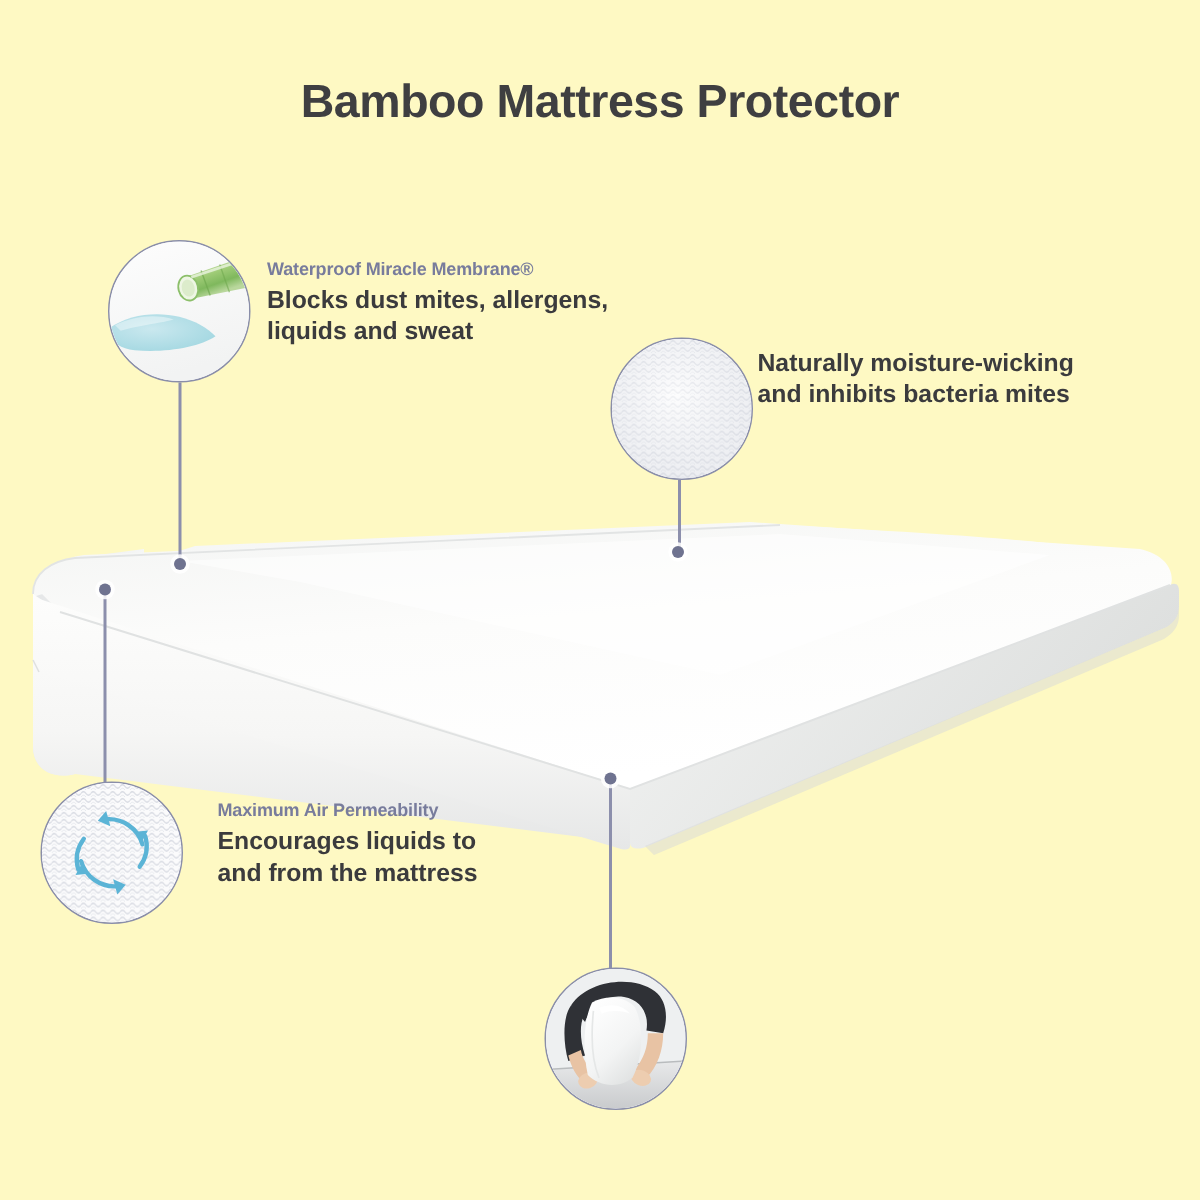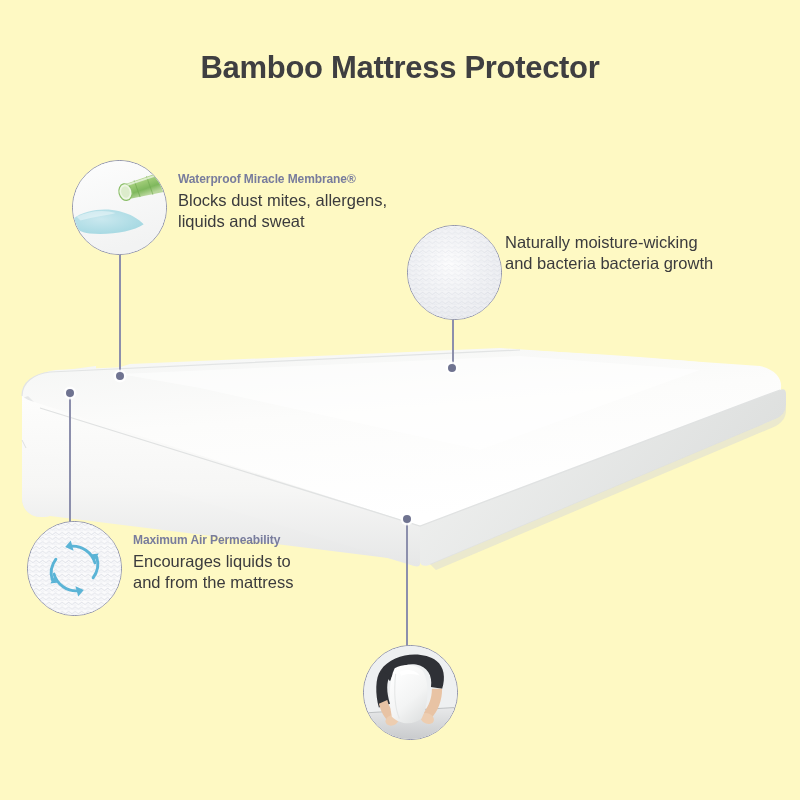--- a/index.html
+++ b/index.html
@@ -72,21 +72,21 @@
     font-size: 12px;
     font-weight: 700;
     color: #787c9c;
     letter-spacing: -0.1px;
     line-height: 1.25;
     white-space: nowrap;
   }
   .callout-body {
     margin-top: 3px;
     font-size: 16.5px;
-    font-weight: 400;
+    font-weight: 700;
     color: #3b3b3d;
     line-height: 1.28;
     white-space: pre-line;
   }
 </style>
 </head>
 <body>
 
 <div id="stage">
 
@@ -215,21 +215,21 @@
           <stop offset="100%" stop-color="#cfd3dc" stop-opacity="0.35"></stop>
         </radialGradient>
       </defs>
       <rect x="0" y="0" width="100" height="100" fill="url(#weave1)"></rect>
       <rect x="0" y="0" width="100" height="100" fill="url(#fabVig)"></rect>
     </svg>
   </div>
 
   <div class="callout-text" style="left:505px; top:229px;">
     <div class="callout-body">Naturally moisture-wicking
-and bacteria bacteria growth</div>
+and inhibits bacteria mites</div>
   </div>
 
   <div class="callout-bubble" style="left:27px; top:521px; width:95px; height:95px;">
     <svg class="bubble-svg" viewBox="0 0 100 100">
       <defs>
         <pattern id="weave2" width="7" height="5" patternUnits="userSpaceOnUse">
           <rect width="7" height="5" fill="#fbfbfc"></rect>
           <path d="M 0,2.5 q 1.75,-2.5 3.5,0 q 1.75,2.5 3.5,0" fill="none" stroke="#d7dae2" stroke-width="0.9"></path>
           <path d="M 0,5 q 1.75,-2.5 3.5,0 q 1.75,2.5 3.5,0" fill="none" stroke="#e4e7ec" stroke-width="0.7"></path>
         </pattern>
@@ -248,21 +248,21 @@
       </g>
       <g fill="#5bb4d6">
         <path d="M 46,20 L 40,27 L 49,31 Z"></path>
         <path d="M 54,80 L 60,73 L 51,69 Z"></path>
         <path d="M 24,66 L 33,65 L 29,57 Z"></path>
         <path d="M 76,34 L 67,35 L 71,43 Z"></path>
       </g>
     </svg>
   </div>
 
-  <div class="callout-text" style="left:133px; top:533px;">
+  <div class="callout-text" style="left:145px; top:533px;">
     <div class="callout-heading">Maximum Air Permeability</div>
     <div class="callout-body">Encourages liquids to
 and from the mattress</div>
   </div>
 
   <div class="callout-bubble" style="left:363px; top:645px; width:95px; height:95px;">
     <svg class="bubble-svg" viewBox="0 0 100 100">
       <defs>
         <linearGradient id="protG" x1="0.2" y1="0" x2="0.8" y2="1">
           <stop offset="0%" stop-color="#ffffff"></stop>

